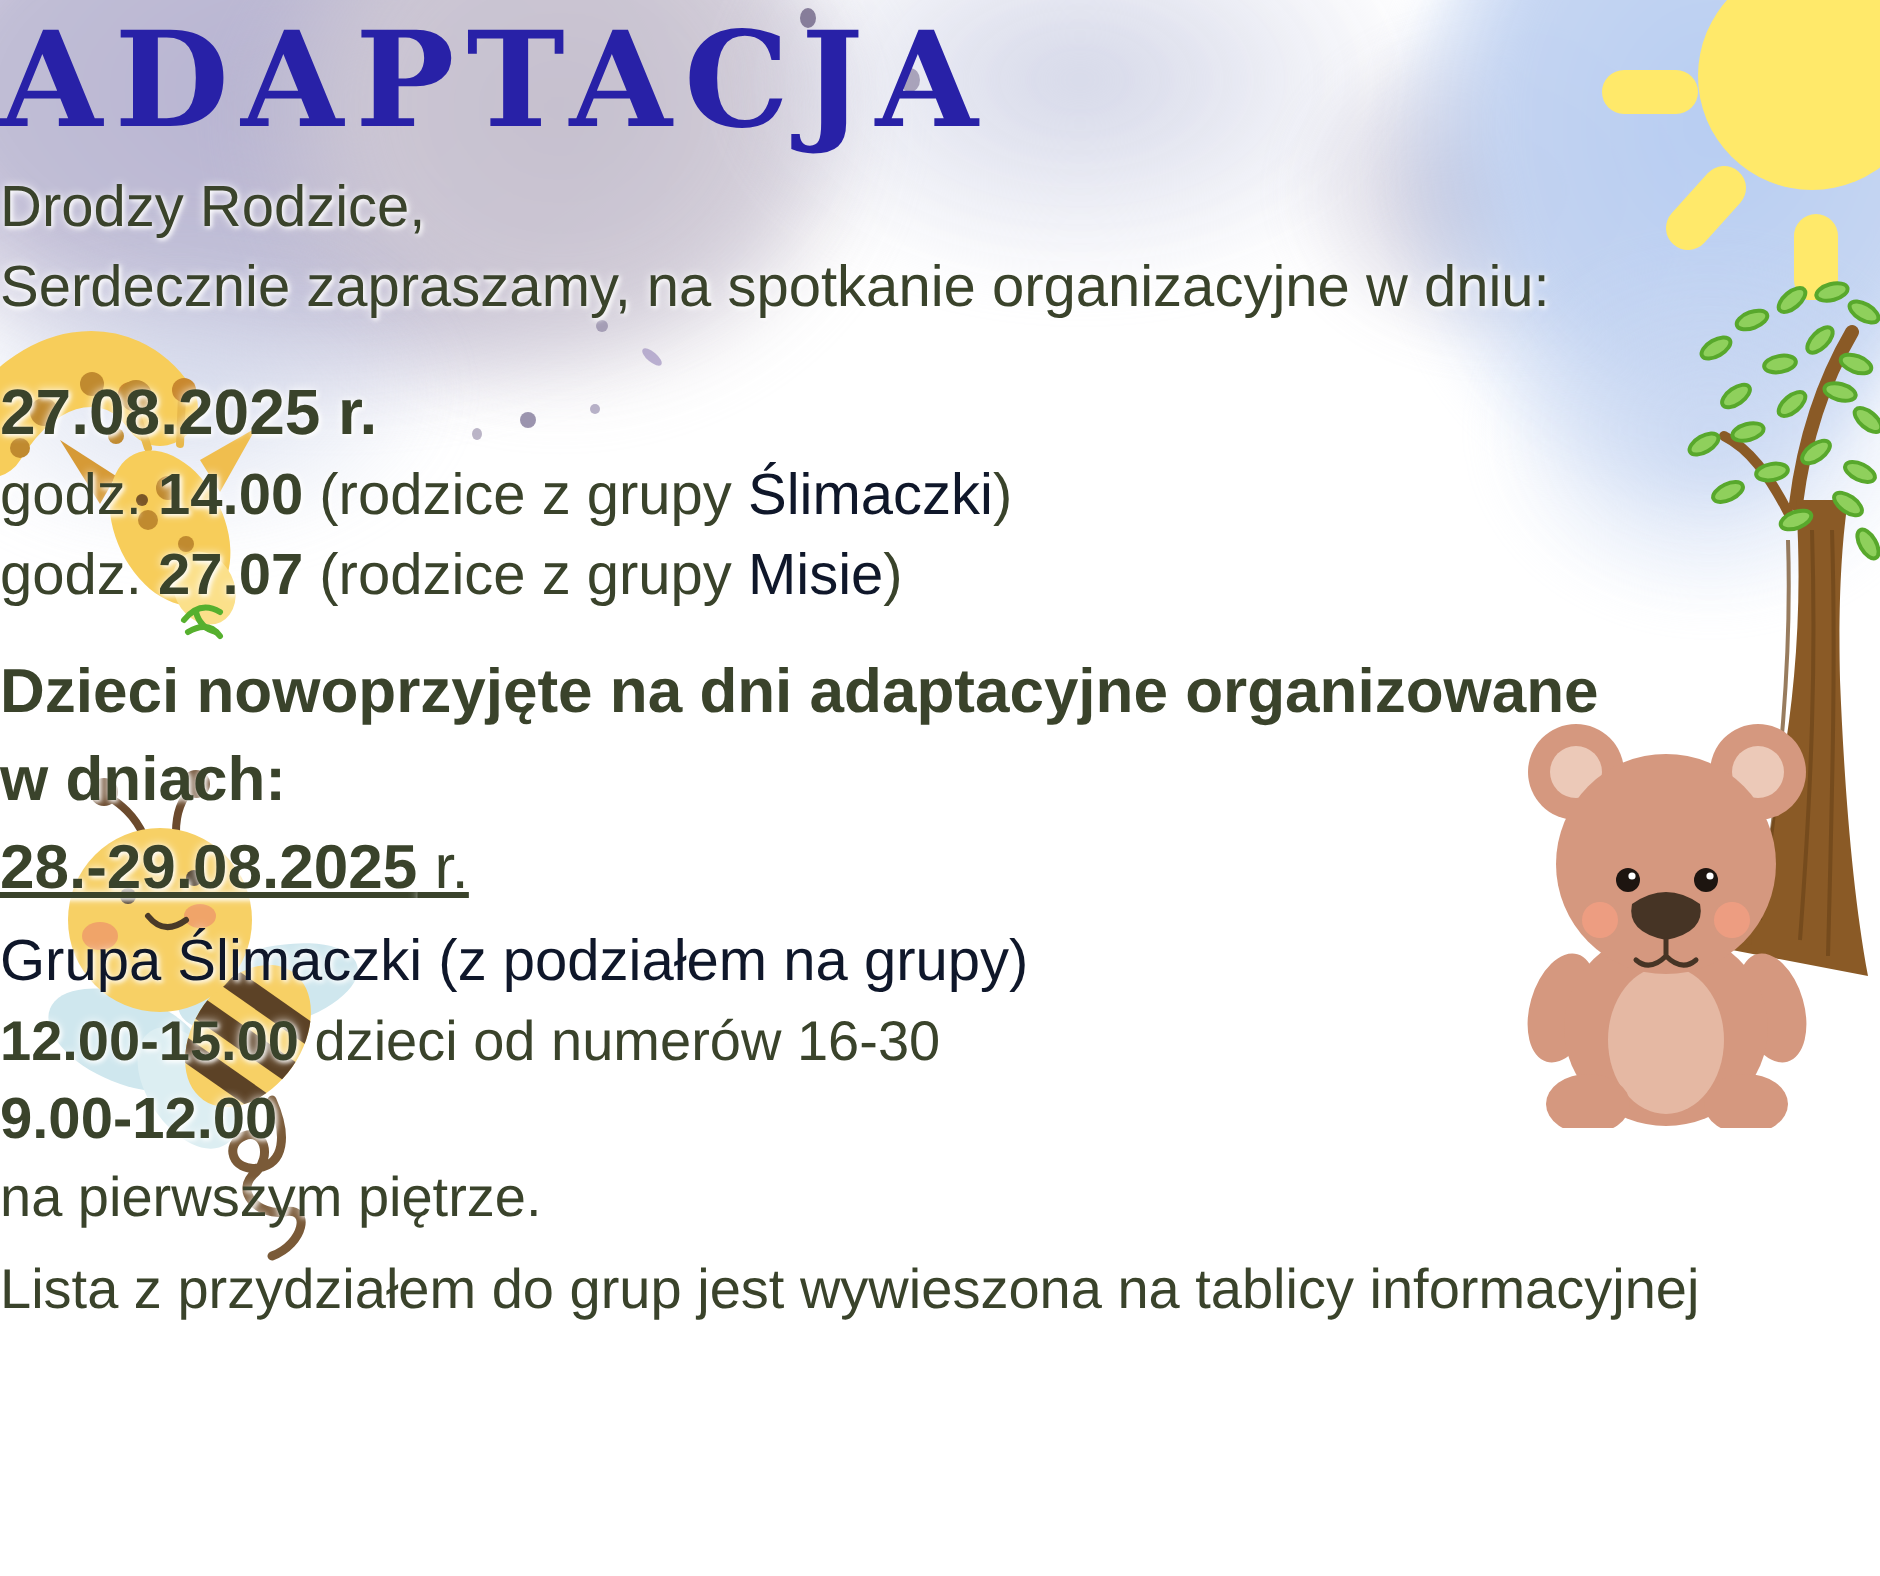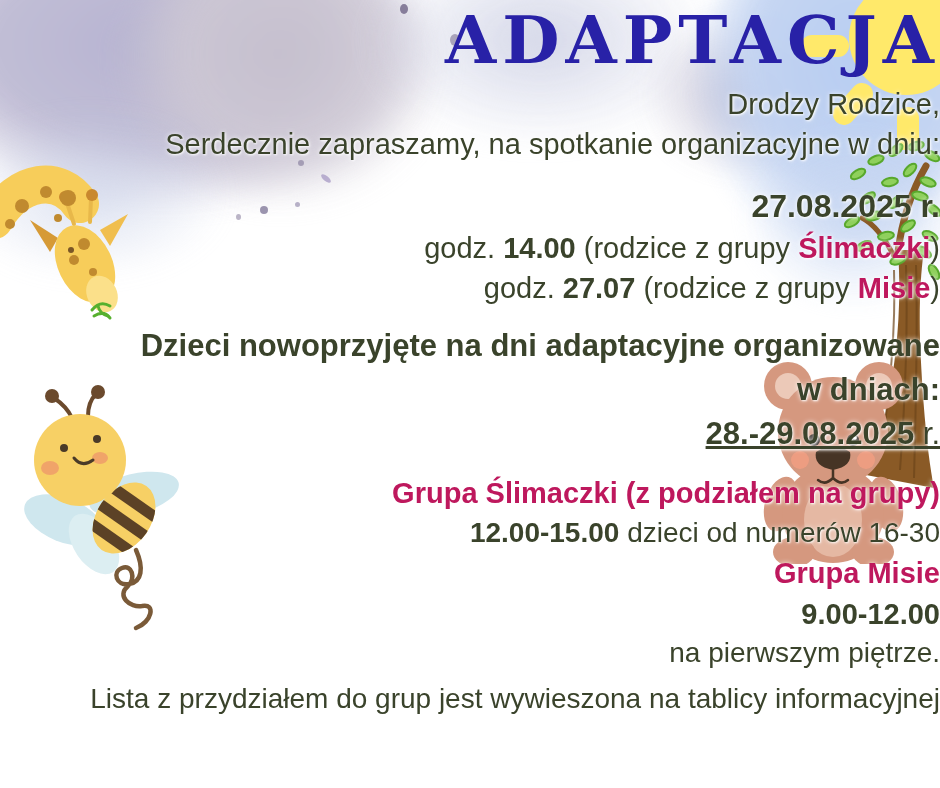--- a/index.html
+++ b/index.html
@@ -28,34 +28,34 @@
   .wash.blue1{left:690px;top:-70px;width:280px;height:330px;border-radius:50%;
     background:radial-gradient(ellipse at 60% 40%, #b4cbf2 0%, #c3d4f2 45%, rgba(195,212,242,0) 72%);
     filter:blur(9px);opacity:.95;}
   .wash.blue2{left:740px;top:120px;width:230px;height:190px;border-radius:50%;
     background:radial-gradient(ellipse at 50% 50%, #c8d7f2 0%, rgba(200,215,242,0) 70%);
     filter:blur(10px);opacity:.9;}
   .speck{position:absolute;border-radius:50%;pointer-events:none;}
   
   .deco{position:absolute;pointer-events:none;}
   
-  .content{position:relative;z-index:5;text-align:right;color:#3a432b;
-    text-shadow:0 0 5px rgba(255,255,255,.9),1px 1px 2px rgba(255,255,255,.85);padding-left:48px;}
+  .content{position:relative;z-index:5;text-align:left;color:#3a432b;
+    text-shadow:0 0 5px rgba(255,255,255,.9),1px 1px 2px rgba(255,255,255,.85);}
   .title{font-family:"DejaVu Serif",serif;font-weight:700;font-size:66px;line-height:72px;
     letter-spacing:6px;color:#2821a7;margin-top:4px;text-shadow:none;}
   .line{font-size:29px;line-height:40px;}
   .bold{font-weight:700;}
-  .blue{color:#be185d;font-weight:700;}
+  .blue{color:#0f172a;font-weight:400;}
   .date1{font-size:32px;line-height:44px;font-weight:700;margin-top:20px;}
   .godz{font-size:29px;line-height:40px;}
   .godz:first-of-type{margin-top:8px;}
   .heading{font-size:31px;line-height:44px;font-weight:700;margin-top:16px;}
   .heading2{font-size:31px;line-height:44px;font-weight:700;}
   .date2{font-size:31px;line-height:44px;text-decoration:underline;}
-  .groupname{font-size:29px;line-height:42px;margin-top:16px;}
+  .groupname{font-size:29px;line-height:42px;margin-top:4px;}
   .slotline{font-size:28px;line-height:38px;}
   .misie-time{font-size:29px;line-height:40px;font-weight:700;}
   .footer-line{font-size:28px;line-height:38px;}
   .footer-line.first{margin-top:8px;}
 </style>
 </head>
 <body>
 
 <div class="wash b1"></div>
 <div class="wash b2"></div>
@@ -220,20 +220,17 @@
     <span class="bold">28.-29.08.2025</span><span> r.</span>
   </div>
 
   <div class="groupname">
     <span class="blue">Grupa Ślimaczki (z podziałem na grupy)</span>
   </div>
   <div class="slotline">
     <span class="bold">12.00-15.00</span><span> dzieci od numerów 16-30</span>
   </div>
 
-  <div class="groupname" style="margin-top:0;">
-    <span class="blue">Grupa Misie</span>
-  </div>
   <div class="misie-time">9.00-12.00</div>
 
   <div class="footer-line">na pierwszym piętrze.</div>
   <div class="footer-line first">Lista z przydziałem do grup jest wywieszona na tablicy informacyjnej</div>
 </div>
 
 </body></html>

